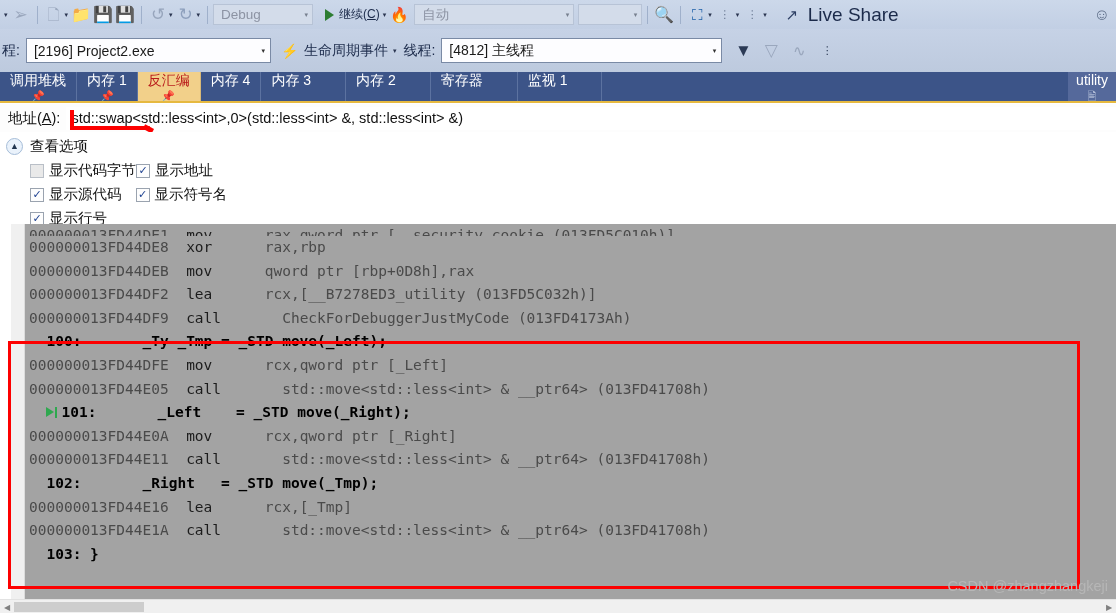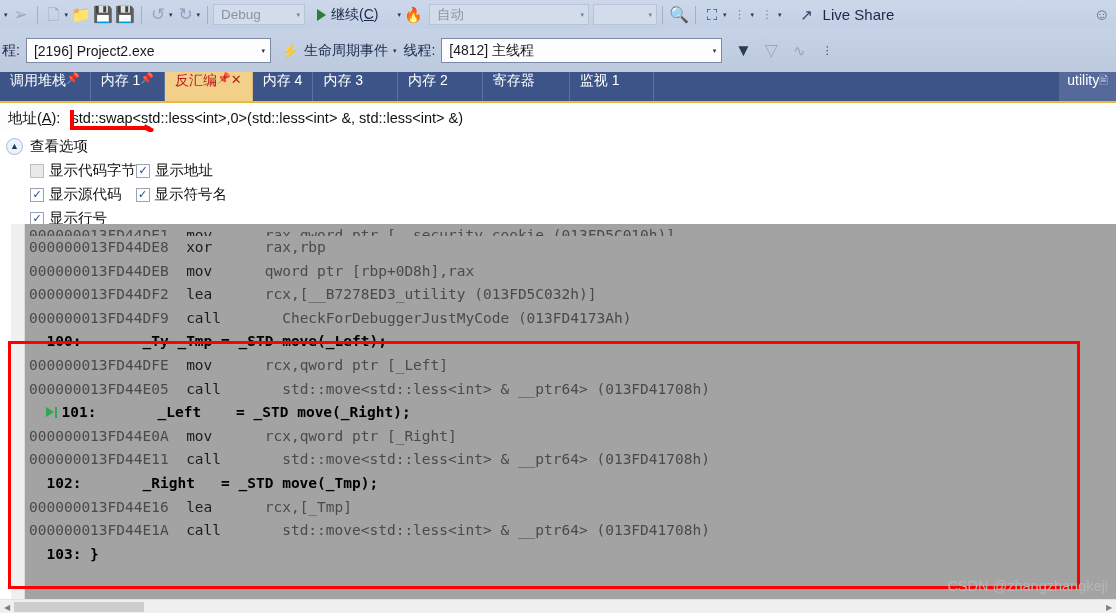--- a/index.html
+++ b/index.html
@@ -28,23 +28,23 @@
     height: 21px; background: #d3dcea; border: 1px solid #b7c3d6;
     display: flex; align-items: center; justify-content: space-between;
     padding: 0 4px 0 7px; color: #8c93a3; font-size: 13.5px;
   }
   .tb-combo .cv { white-space: nowrap; overflow: hidden; }
   .tb-combo .ca { font-size: 7px; color: #77808f; margin-left: 6px; }
   .grn-tri {
     width: 0; height: 0; border-left: 9px solid #2d7d32;
     border-top: 6px solid transparent; border-bottom: 6px solid transparent;
   }
-  .cont-lbl { color: #1b2a4a; font-size: 14px; margin: 0 19px 0 5px; }
+  .cont-lbl { color: #1b2a4a; font-size: 12px; margin: 0 3px 0 5px; }
   .cont-lbl u { text-decoration: underline; }
-  .live-share { color: #1b2a4a; font-size: 15px; margin-left: 5px; white-space: nowrap; }
+  .live-share { color: #1b2a4a; font-size: 19px; margin-left: 5px; white-space: nowrap; }
 
   
   .toolbar2 {
     position: absolute; left: 0; top: 29px; width: 1116px; height: 43px;
     background: linear-gradient(#c6d2e6, #bdcade);
     display: flex; align-items: center;
   }
   .lbl-ch { color: #1b2a4a; font-size: 14px; white-space: nowrap; }
   .sel-box {
     height: 25px; background: #fdfdff; border: 1px solid #7a8aa5;
@@ -53,23 +53,23 @@
   }
   .sel-box .sa { font-size: 7px; color: #333; }
 
   
   .tabstrip {
     position: absolute; left: 0; top: 72px; width: 1116px; height: 30px;
     background: #3c5488;
     display: flex; align-items: stretch;
   }
   .tab {
-    display: flex; align-items: flex-start; 
+    display: flex; align-items: center; 
     padding: 0 10px; color: #ffffff; font-size: 14px;
-    border-right: 1px solid #5c72a0; white-space: nowrap;
+    border-right: 1px solid #5c72a0; white-space: nowrap; flex-direction: column;
   }
   .tab.active { background: #f2d08a; color: #b91c1c; border-right: 1px solid #d9b977; }
   .tab .pin { font-size: 11px; }
   .tab .xc { font-size: 13px; }
   .tab.rightgroup { background: #55699b; border-right: none; }
   .tabspacer { flex: 1; background: #3c5488; }
   .tabstrip-underline {
     position: absolute; left: 0; top: 101px; width: 1116px; height: 2px; background: #e6b93f;
   }
 
@@ -189,21 +189,21 @@
     <div class="tb-ico" style="font-size:16px;color:#d99a25;">📁</div>
     <div class="tb-ico" style="font-size:16px;color:#1c5fa8;">💾</div>
     <div class="tb-ico" style="font-size:16px;color:#1c5fa8;">💾</div>
     <div class="tb-sep"></div>
     <div class="tb-ico" style="font-size:17px;color:#97a5bc;">↺</div>
     <div class="tb-caret">▾</div>
     <div class="tb-ico" style="font-size:17px;color:#8ea0bd;">↻</div>
     <div class="tb-caret">▾</div>
     <div class="tb-sep"></div>
 
-    <div class="tb-combo" style="width:92px;">
+    <div class="tb-combo" style="width:100px;">
       <span class="cv">Debug</span>
       <span class="ca">▾</span>
     </div>
     <div style="width:4px"></div>
     <div style="width:8px"></div>
     <div class="grn-tri"></div>
     <div class="cont-lbl"><span>继续(</span><u>C</u><span>)</span></div>
     <div class="tb-caret">▾</div>
     <div class="tb-ico" style="color:#c0392b;font-size:15px;">🔥</div>
     <div style="width:4px"></div>

